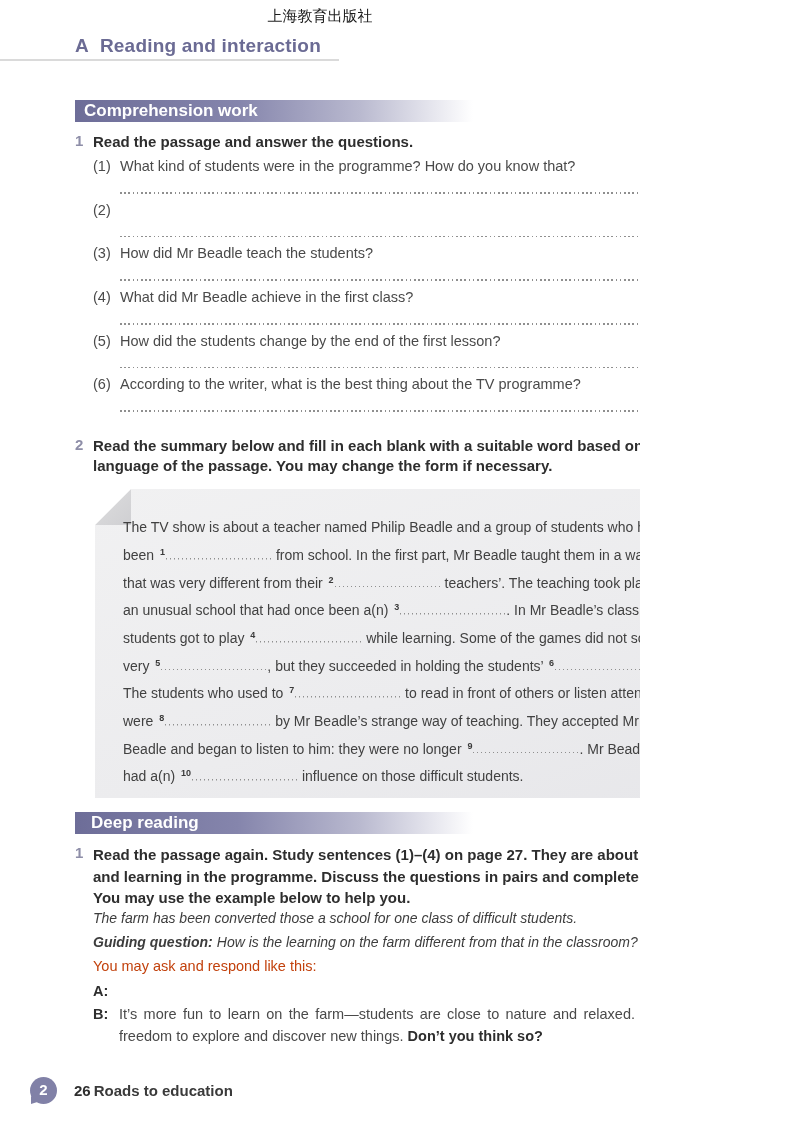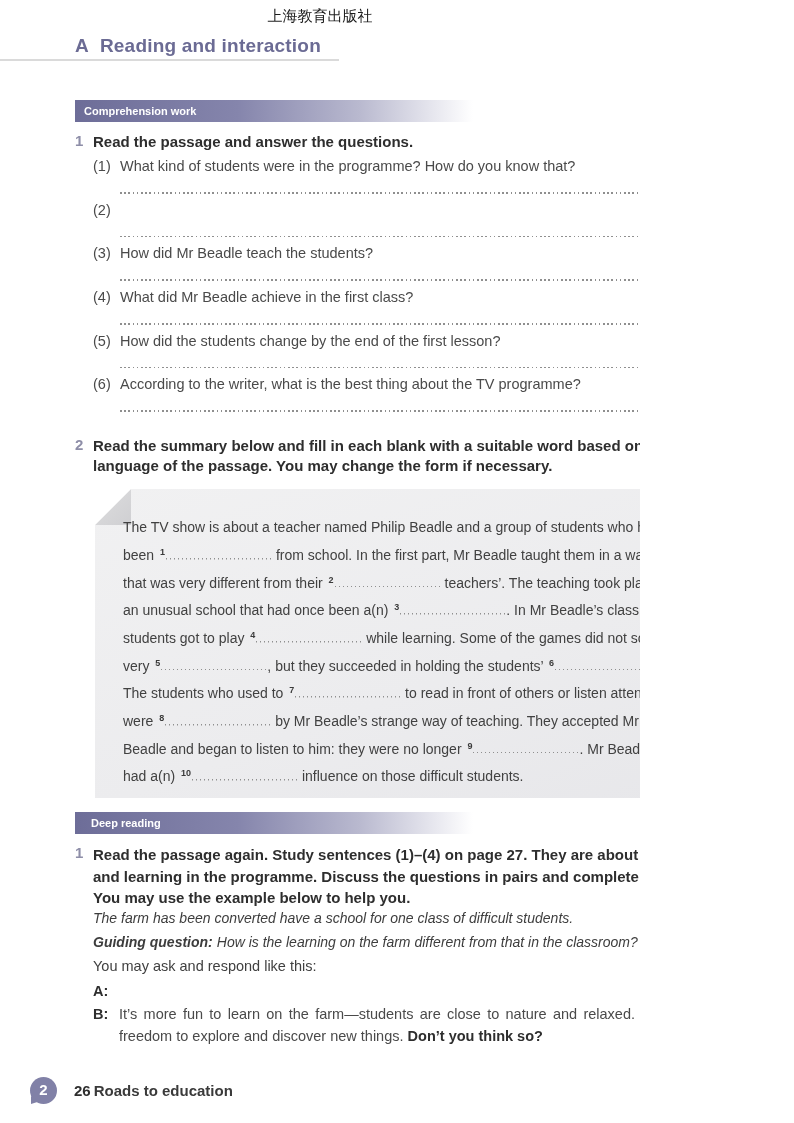--- a/index.html
+++ b/index.html
@@ -12,21 +12,21 @@
     font-family:"DejaVu Serif",serif;font-size:15px;color:#1c1c1c;
   }
   .section-title{
     position:absolute;left:75px;top:35px;font-size:19px;font-weight:bold;
     color:#6b6b94;letter-spacing:.2px;
   }
   .section-title .letter{margin-right:11px;}
   .title-line{position:absolute;left:0;top:59px;width:339px;height:2px;background:#dadada;}
   .banner{
     position:absolute;left:75px;width:406px;height:22px;line-height:22px;
-    padding-left:9px;box-sizing:border-box;color:#ffffff;font-weight:bold;font-size:11px;
+    padding-left:9px;box-sizing:border-box;color:#ffffff;font-weight:bold;font-size:17px;
     background:linear-gradient(90deg,#6d6d98 0%,#8585ac 40%,#b9b9cf 70%,rgba(255,255,255,0) 98%);
   }
   .banner.b1{top:100px;}
   .banner.b2{top:812px;padding-left:16px;}
   .ex-head{position:absolute;left:75px;display:flex;}
   .ex-num{width:18px;flex:0 0 18px;font-weight:bold;font-size:15px;color:#8e8ea8;}
   .ex-instr{font-weight:bold;font-size:15px;color:#2e2e2e;line-height:20px;}
   .ex1-head{top:132px;width:640px;}
   .ex2-head{top:436px;width:620px;}
   .dr1-head{top:844px;width:648px;}
@@ -66,21 +66,21 @@
     height:30px;background:linear-gradient(90deg,#f3d9a0,#fbeec9 50%,#f2d89e);
     clip-path:polygon(0 0,25% 32%,50% 0,75% 32%,100% 0,50% 100%);
   }
   .pencil .lead{
     width:13px;height:10px;margin:-2px auto 0;background:#53536c;
     clip-path:polygon(0 0,100% 0,50% 100%);
   }
   .dr-example{position:absolute;left:93px;top:910px;font-size:14px;font-style:italic;color:#3d3d3d;}
   .dr-guiding{position:absolute;left:93px;top:934px;font-size:14px;font-style:italic;color:#3d3d3d;}
   .dr-guiding .glabel{font-weight:bold;margin-right:4px;}
-  .dr-prompt{position:absolute;left:93px;top:958px;font-size:14.5px;color:#404040;}
+  .dr-prompt{position:absolute;left:93px;top:958px;font-size:14.5px;color:#c2410c;}
   .dialogue{position:absolute;left:93px;display:flex;font-size:14.5px;color:#4a4a4a;line-height:21.5px;}
   .dialogue .speaker{flex:0 0 26px;font-weight:bold;color:#2e2e2e;}
   .dlg-a{top:981px;width:615px;}
   .dlg-b{top:1004px;width:618px;}
   .dlg-b .dlg-text{text-align:justify;}
   .bold{font-weight:bold;color:#2e2e2e;}
   .footer{position:absolute;left:30px;top:1077px;display:flex;align-items:center;}
   .unit-badge{
     position:relative;width:27px;height:27px;border-radius:50%;background:#8181a7;
     color:#ffffff;font-weight:bold;font-size:15px;text-align:center;line-height:26px;
@@ -173,21 +173,21 @@
     <div class="lead"></div>
   </div>
 
   <div class="banner b2">Deep reading</div>
 
   <div class="ex-head dr1-head">
     <span class="ex-num">1</span>
     <span class="ex-instr">Read the passage again. Study sentences (1)–(4) on page 27. They are about teaching and learning in the programme. Discuss the questions in pairs and complete the table. You may use the example below to help you.</span>
   </div>
 
-  <div class="dr-example">The farm has been converted have a school for one class of difficult students.</div>
+  <div class="dr-example">The farm has been converted those a school for one class of difficult students.</div>
 
   <div class="dr-guiding">
     <span class="glabel">Guiding question:</span><span>How is the learning on the farm different from that in the classroom?</span>
   </div>
 
   <div class="dr-prompt">You may ask and respond like this:</div>
 
   <div class="dialogue dlg-a">
     <span class="speaker">A:</span>
   </div>

